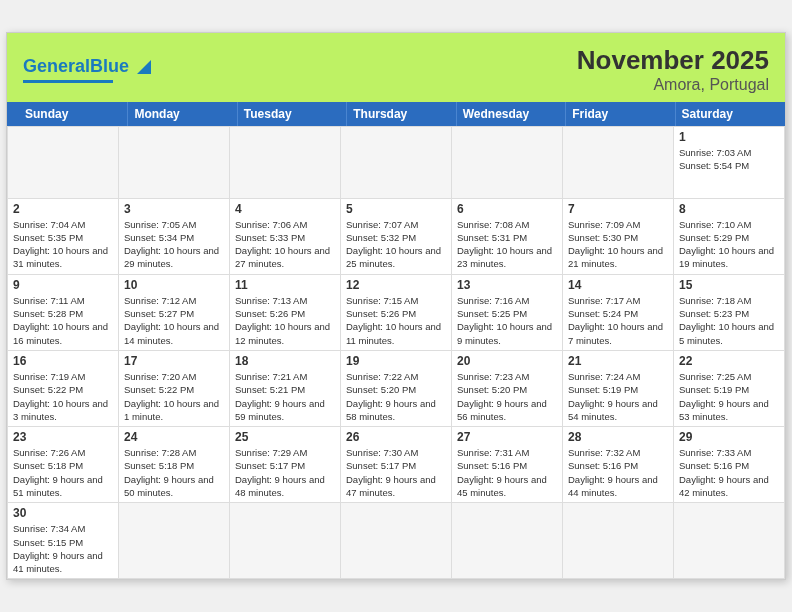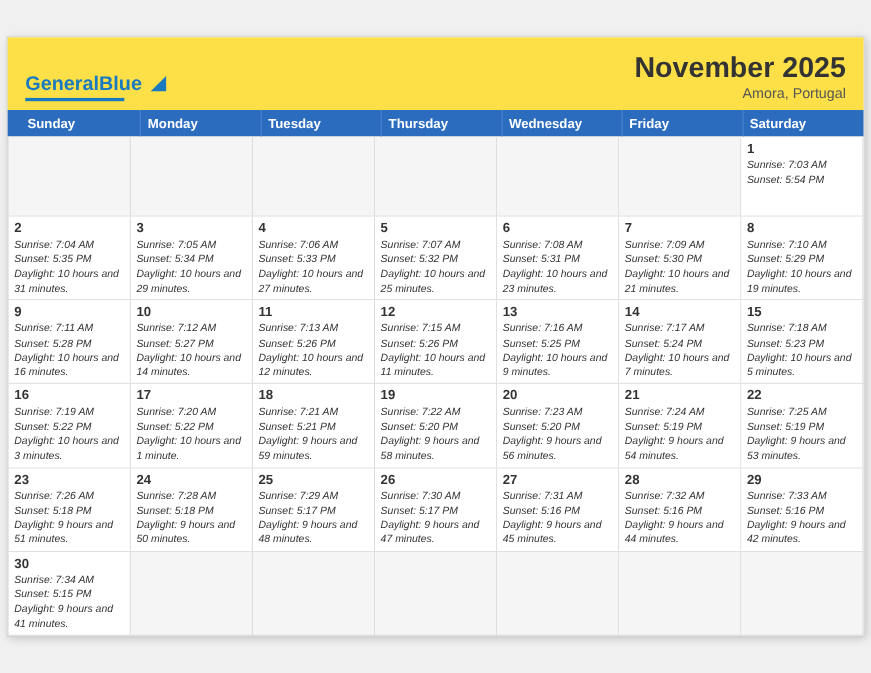--- a/index.html
+++ b/index.html
@@ -15,23 +15,23 @@
     }
     .calendar-container {
       background: white;
       width: 780px;
       border: 1px solid #ccc;
       box-shadow: 2px 2px 8px rgba(0,0,0,0.2);
     }
     .header {
       display: flex;
       justify-content: space-between;
-      align-items: flex-end;
+      align-items: center;
       padding: 12px 16px 8px 16px;
-      background: #fde047;
+      background: #bef264;
     }
     .logo {
       display: flex;
       flex-direction: column;
       align-items: flex-start;
     }
     .logo-text {
       font-size: 18px;
       font-weight: bold;
       color: #333;
@@ -41,21 +41,21 @@
     }
     .title-section {
       text-align: right;
     }
     .month-title {
       font-size: 26px;
       font-weight: bold;
       color: #333;
     }
     .location-title {
-      font-size: 13px;
+      font-size: 16px;
       color: #555;
     }
     .day-headers {
       display: grid;
       grid-template-columns: repeat(7, 1fr);
       background: #2b6cbf;
       padding-left: 12px;
     }
     .day-header {
       color: white;
@@ -90,21 +90,20 @@
     .day-number {
       font-weight: bold;
       font-size: 12px;
       margin-bottom: 2px;
       display: block;
     }
     .sun-info {
       font-size: 9.5px;
       line-height: 1.4;
       color: #333;
-      font-style: italic;
     }
   </style>
 </head>
 <body>
 
 <div class="calendar-container">
 
   <div class="header">
     <div class="logo">
       <div style="display:flex;align-items:center;">

